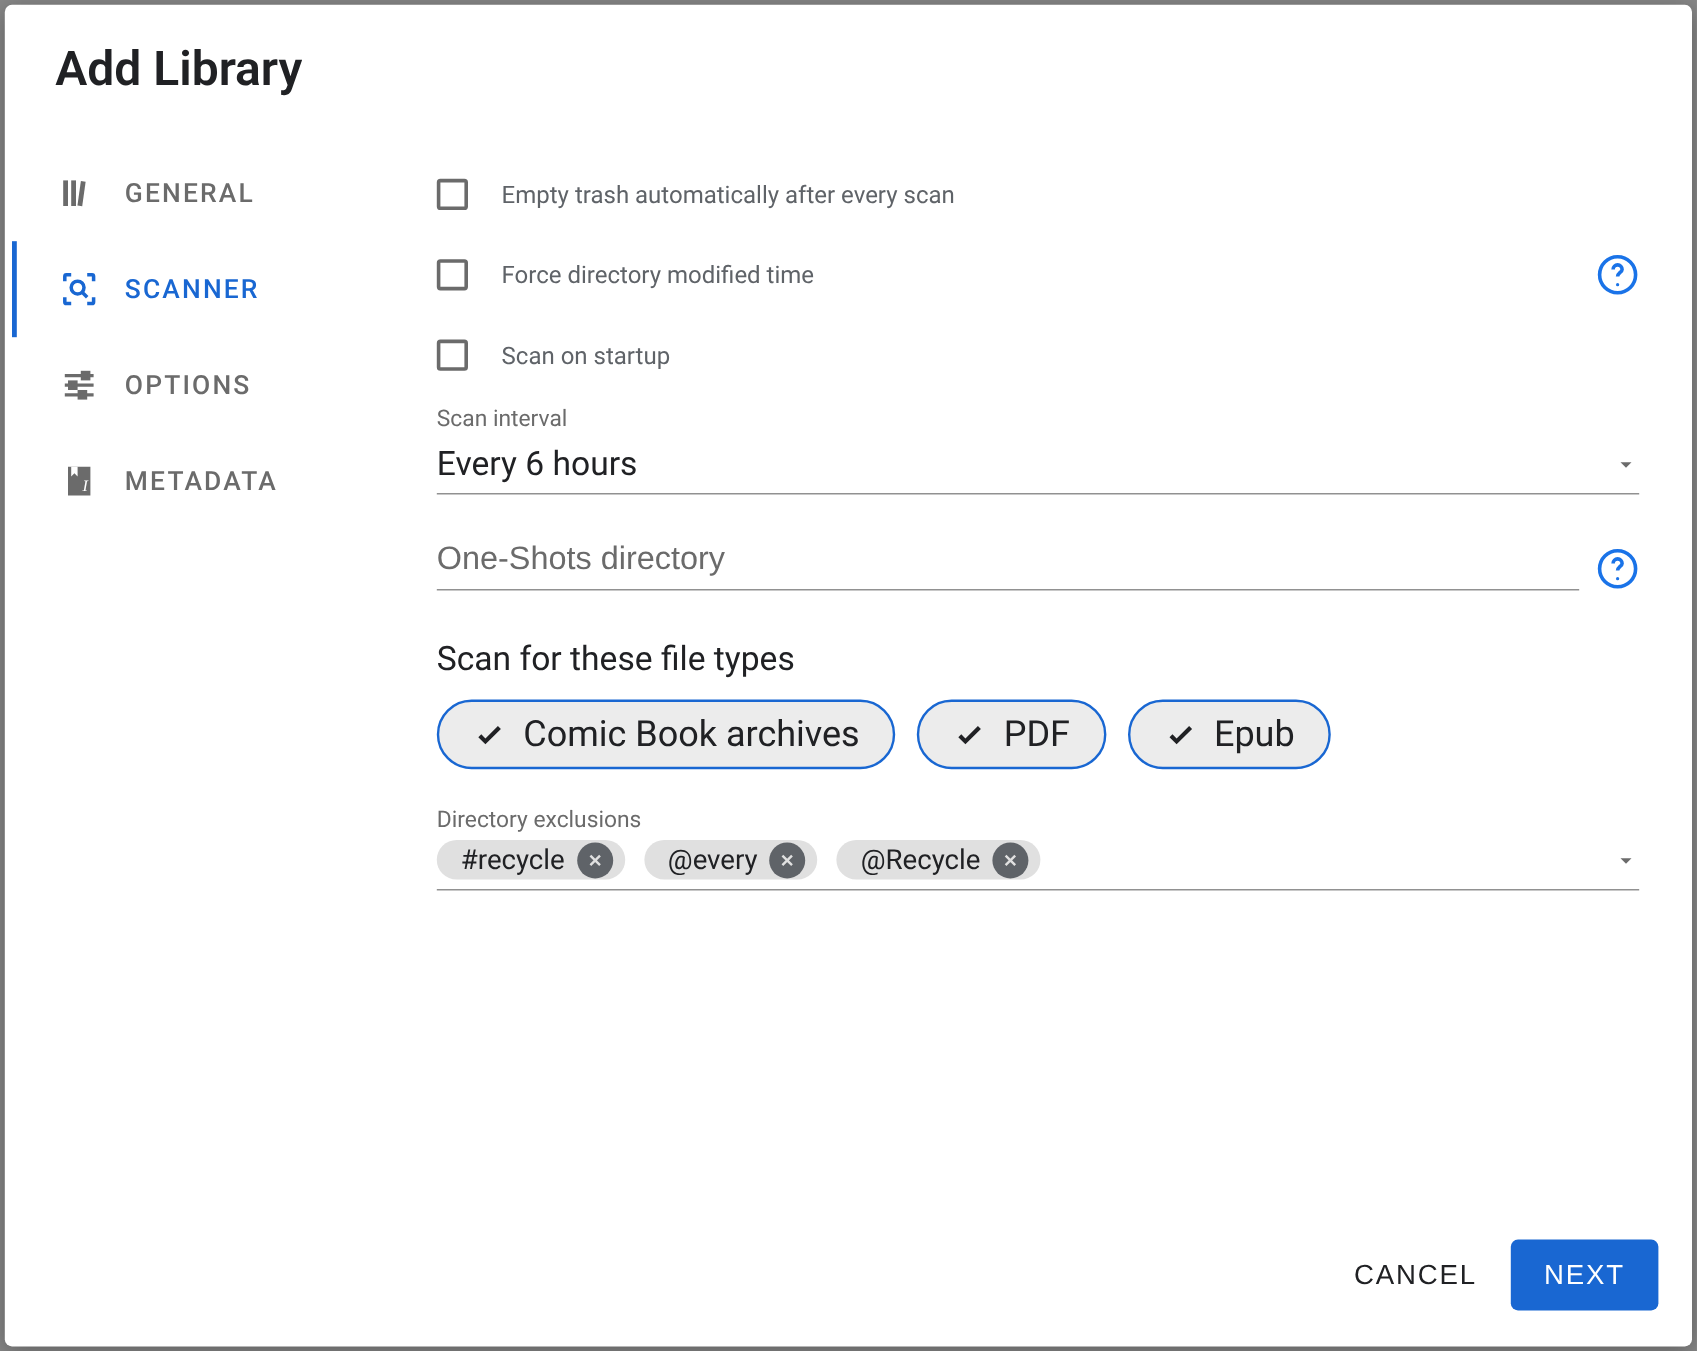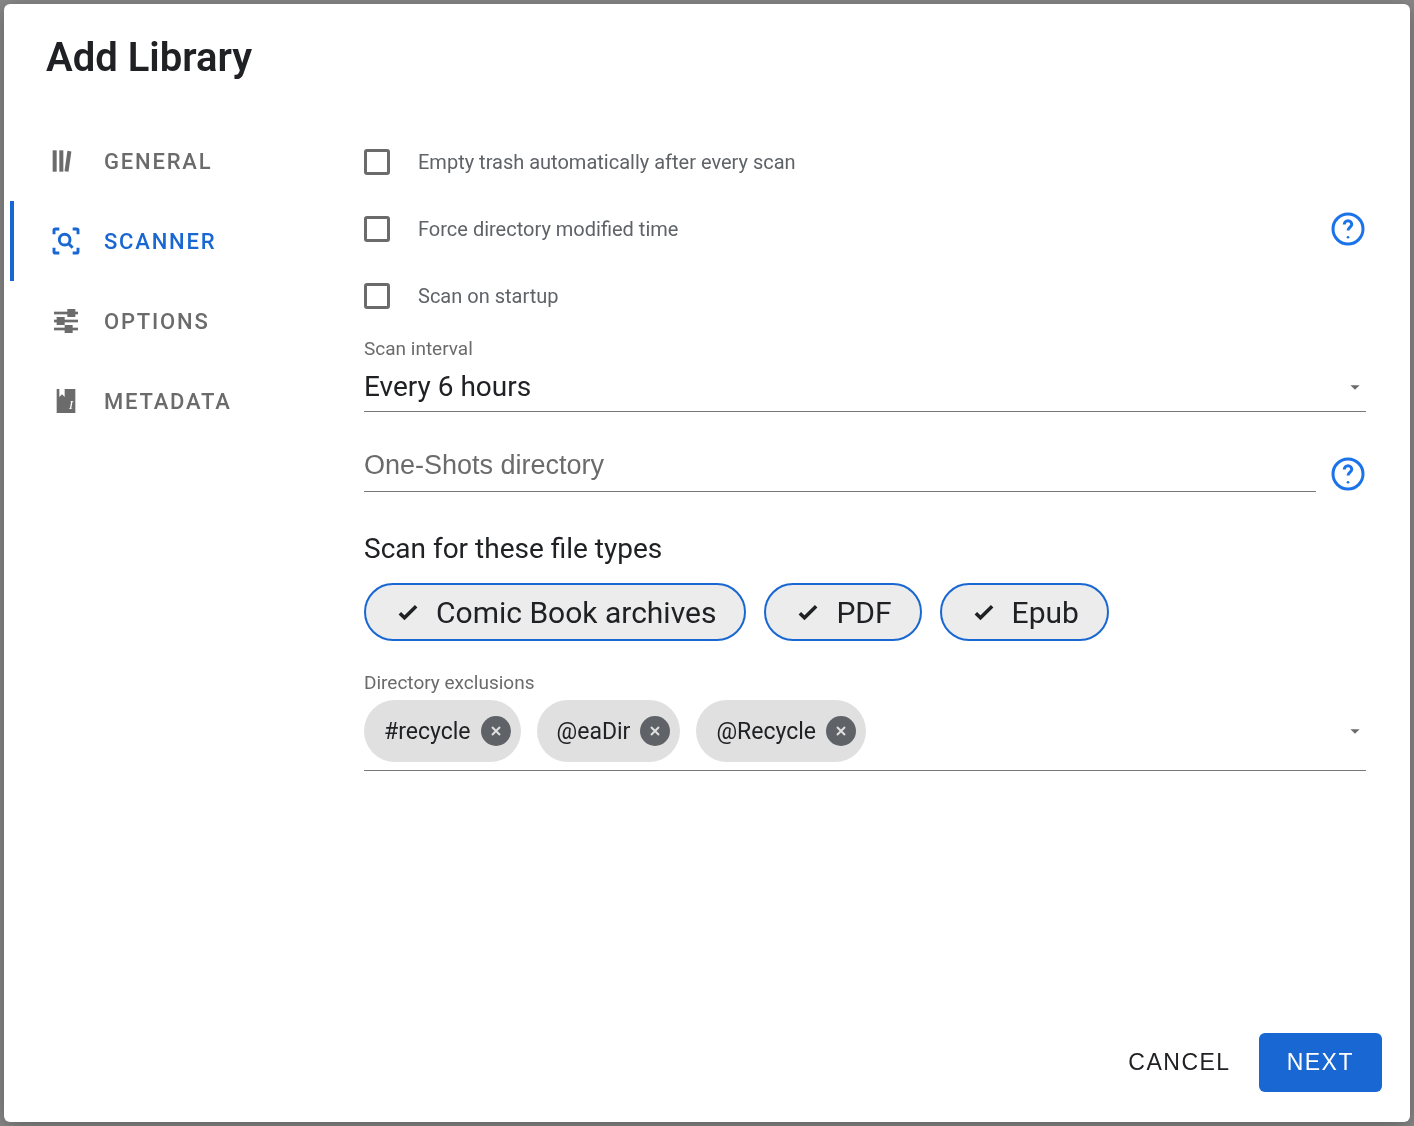--- a/index.html
+++ b/index.html
@@ -174,21 +174,21 @@
   .excl-chips {
     flex: 1;
     display: flex;
     gap: 16px;
     flex-wrap: wrap;
   }
   .tag {
     display: inline-flex;
     align-items: center;
     gap: 10px;
-    height: 62px;
+    height: 33px;
     padding: 0 10px 0 20px;
     background: #e0e0e0;
     border-radius: 999px;
     font-size: 23px;
     color: #202124;
   }
   .tag .remove {
     width: 30px; height: 30px;
     border-radius: 50%;
     background: #5f6368;
@@ -349,21 +349,21 @@
         <div class="excl-chips">
           <div class="tag">
             <span>#recycle</span>
             <span class="remove">
               <svg viewBox="0 0 24 24" fill="none" stroke="currentColor" stroke-width="3">
                   <path d="M6 6l12 12M18 6L6 18"></path>
                 </svg>
             </span>
           </div>
           <div class="tag">
-            <span>@eaDir</span>
+            <span>@every</span>
             <span class="remove">
               <svg viewBox="0 0 24 24" fill="none" stroke="currentColor" stroke-width="3">
                   <path d="M6 6l12 12M18 6L6 18"></path>
                 </svg>
             </span>
           </div>
           <div class="tag">
             <span>@Recycle</span>
             <span class="remove">
               <svg viewBox="0 0 24 24" fill="none" stroke="currentColor" stroke-width="3">

